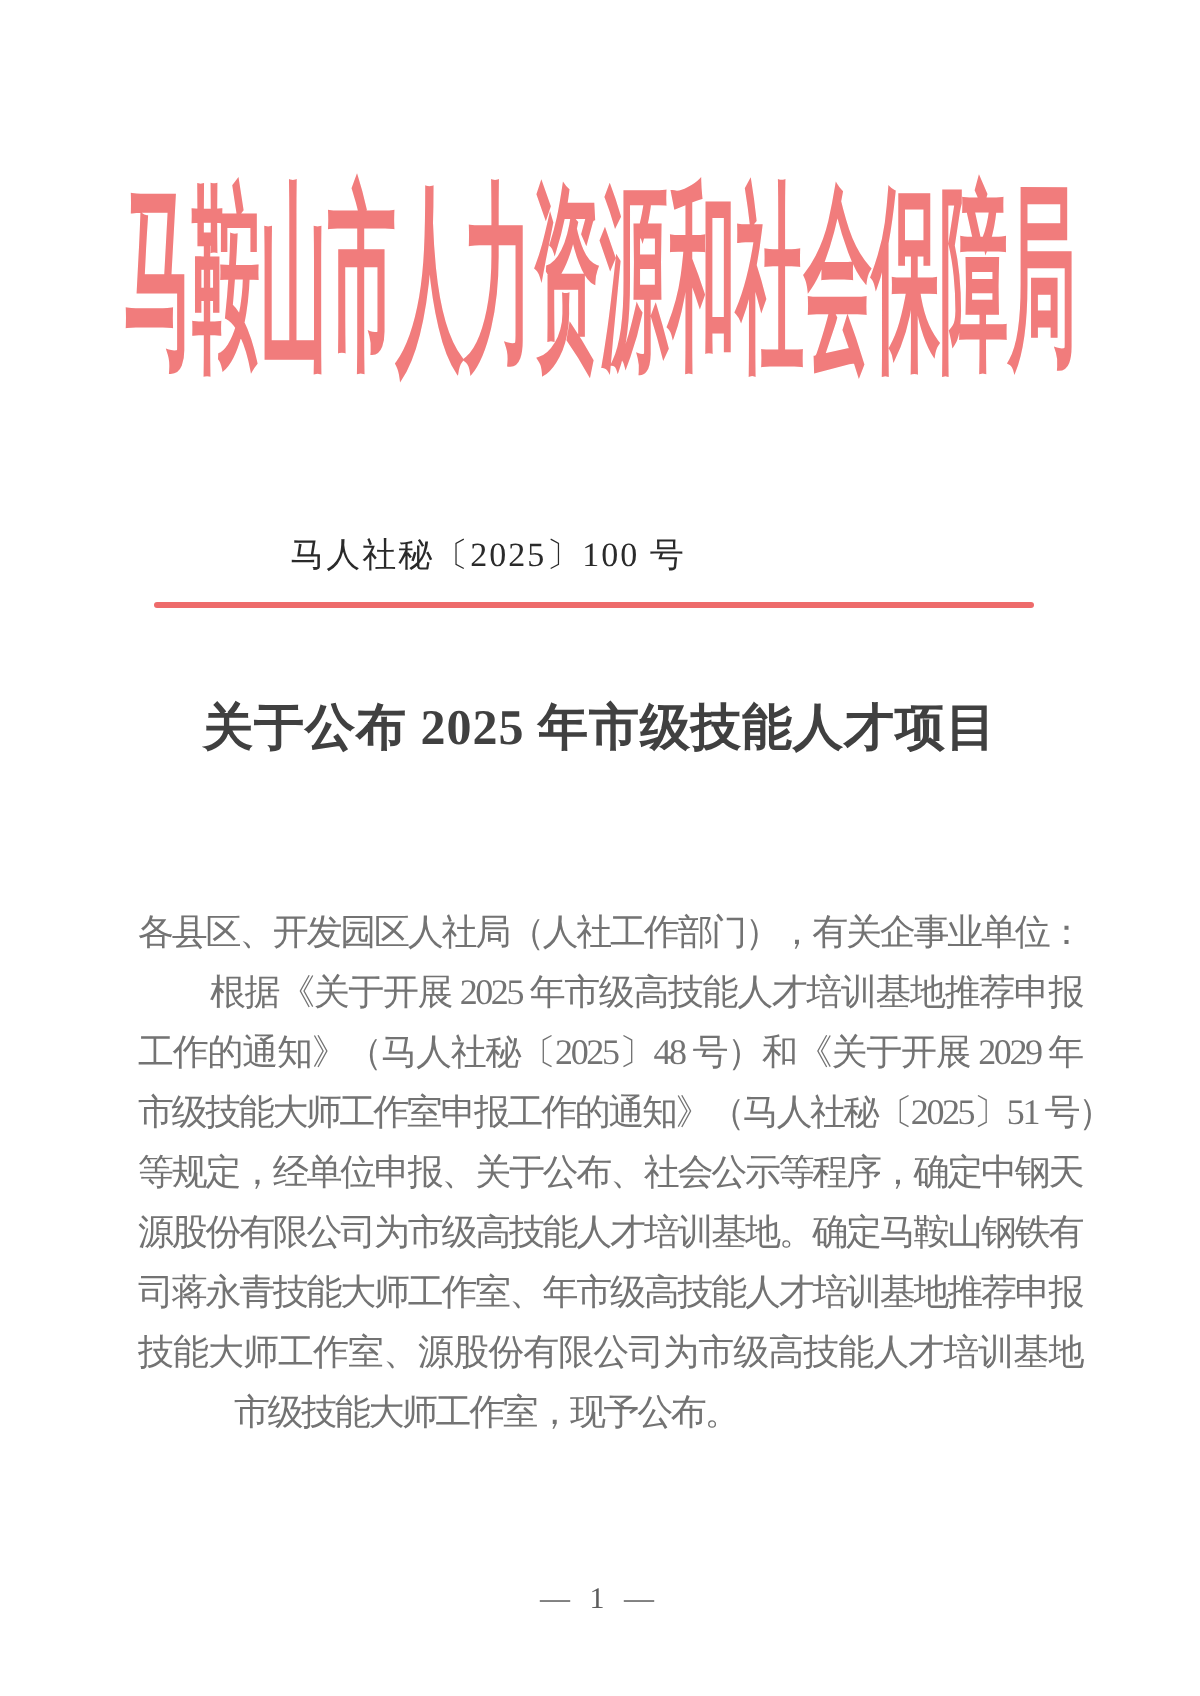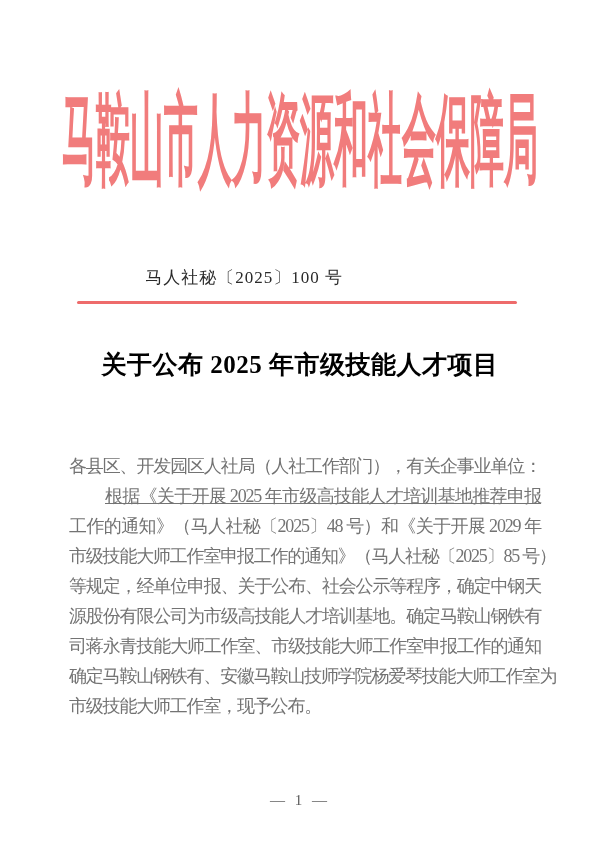--- a/index.html
+++ b/index.html
@@ -53,45 +53,45 @@
   .doc-title {
     position: absolute;
     top: 347px;
     left: 0;
     width: 600px;
     text-align: center;
     font-size: 25px;
     font-weight: bold;
     line-height: 35px;
     letter-spacing: 0.5px;
-    color: #000000;
+    color: #404040;
   }
   .doc-body {
     position: absolute;
     top: 451px;
     left: 69px;
     width: 472px;
     font-size: 18px;
     line-height: 30px;
     letter-spacing: -1.2px;
     color: #737373;
   }
   .bline {
     text-align: justify;
     text-align-last: justify;
     white-space: nowrap;
     height: 30px;
   }
   .bline.indent {
     text-indent: 2em;
-    text-decoration: underline;
   }
   .bline.short {
     text-align-last: left;
     white-space: normal;
+    margin-left: 48px;
   }
   .page-footer {
     position: absolute;
     top: 792px;
     left: 0;
     width: 600px;
     text-align: center;
     font-size: 15px;
     letter-spacing: 3px;
     color: #5c5c5c;
@@ -118,25 +118,25 @@
   <div class="red-rule"></div>
 
   <div class="doc-title">
     <div>关于公布 2025 年市级技能人才项目</div>
   </div>
 
   <div class="doc-body">
     <div class="bline">各县区、开发园区人社局（人社工作部门），有关企事业单位：</div>
     <div class="bline indent">根据《关于开展 2025 年市级高技能人才培训基地推荐申报</div>
     <div class="bline">工作的通知》（马人社秘〔2025〕48 号）和《关于开展 2029 年</div>
-    <div class="bline">市级技能大师工作室申报工作的通知》（马人社秘〔2025〕85 号）</div>
+    <div class="bline">市级技能大师工作室申报工作的通知》（马人社秘〔2025〕51 号）</div>
     <div class="bline">等规定，经单位申报、关于公布、社会公示等程序，确定中钢天</div>
     <div class="bline">源股份有限公司为市级高技能人才培训基地。确定马鞍山钢铁有</div>
-    <div class="bline">司蒋永青技能大师工作室、市级技能大师工作室申报工作的通知</div>
-    <div class="bline">确定马鞍山钢铁有、安徽马鞍山技师学院杨爱琴技能大师工作室为</div>
+    <div class="bline">司蒋永青技能大师工作室、年市级高技能人才培训基地推荐申报</div>
+    <div class="bline">技能大师工作室、源股份有限公司为市级高技能人才培训基地</div>
     <div class="bline short">市级技能大师工作室，现予公布。</div>
   </div>
 
   <div class="page-footer">— 1 —</div>
 
   <div class="scan-edge"></div>
 
 </div>
 
 </body></html>

